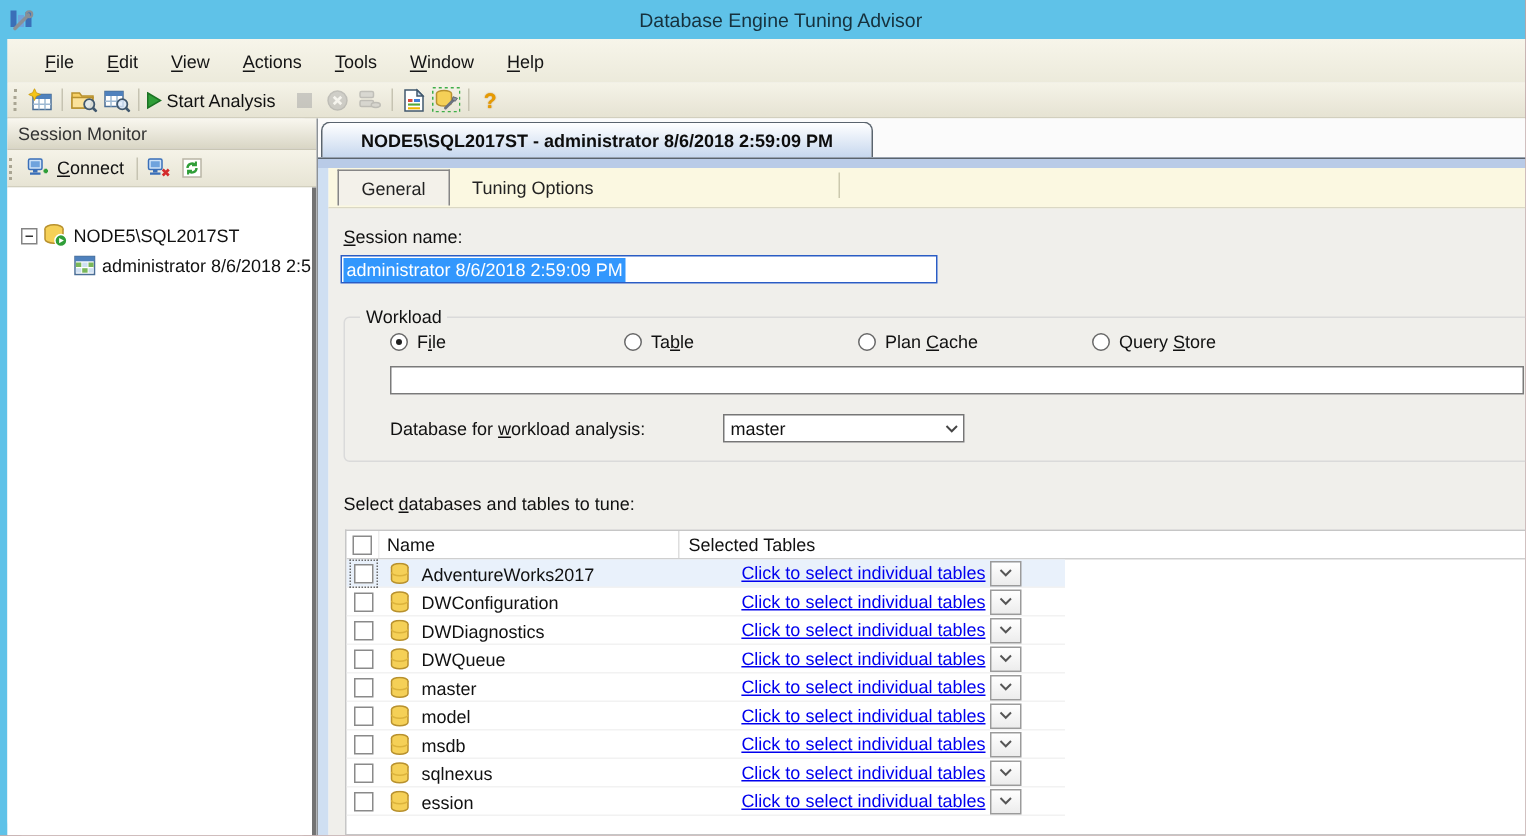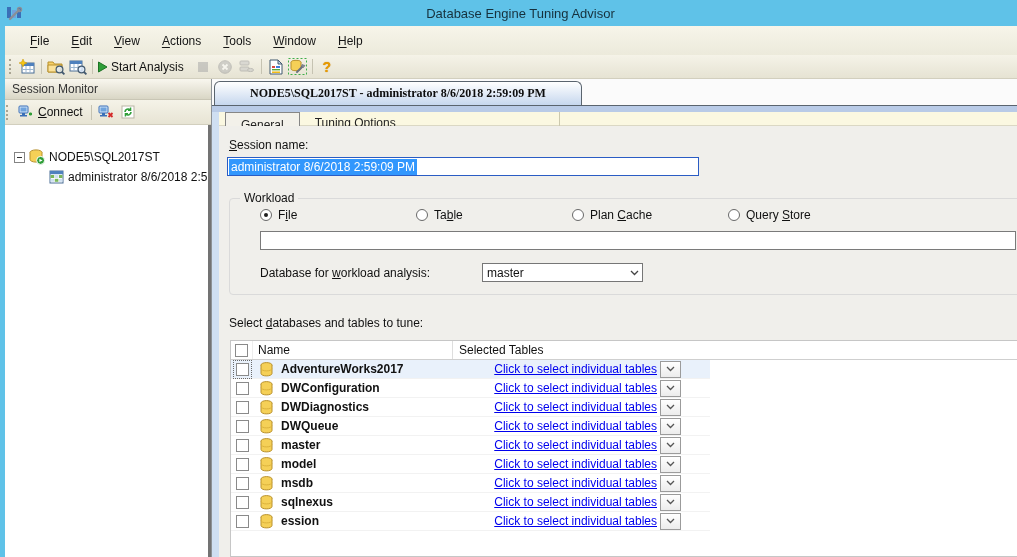--- a/index.html
+++ b/index.html
@@ -37,34 +37,34 @@
   .connect-btn{display:flex;align-items:center;gap:4px;padding:2px 5px;font-size:12px;color:#111;}
   .tree{flex:1;background:#fff;border-right:3px solid #737373;overflow:hidden;padding-top:22px;}
   .tree-row{display:flex;align-items:center;gap:4px;height:20px;white-space:nowrap;font-size:12px;color:#111;overflow:hidden;}
   .tree-root{padding-left:9px;}
   .tree-child{padding-left:44px;}
   .expand-box{width:11px;height:11px;border:1px solid #848484;background:#fff;display:flex;align-items:center;justify-content:center;flex:none;}
   .expand-box::after{content:"";width:5px;height:1px;background:#333;}
   
   .main{flex:1;display:flex;flex-direction:column;min-width:0;background:#fbfbfb;border-left:1px solid #8d9296;}
   .doctab-row{height:26px;display:flex;align-items:flex-end;padding-left:2px;background:#fbfbfb;flex:none;}
-  .doctab{height:24px;width:368px;background:linear-gradient(#ffffff,#c6d7ee);border:1px solid #5a646e;border-bottom:none;border-radius:6px 6px 0 0;display:flex;align-items:center;justify-content:center;font-size:12px;font-weight:bold;color:#0d0d0d;font-family:Liberation Serif, serif;}
+  .doctab{height:24px;width:368px;background:linear-gradient(#ffffff,#c6d7ee);border:1px solid #5a646e;border-bottom:none;border-radius:6px 6px 0 0;display:flex;align-items:center;justify-content:center;font-size:12px;font-weight:bold;color:#0d0d0d;}
   .blue-band{height:7px;background:var(--band);border-top:1px solid #5a646e;flex:none;}
   .frame{flex:1;display:flex;min-height:0;}
   .left-strip{width:7px;background:var(--strip);flex:none;}
   .page-col{flex:1;display:flex;flex-direction:column;min-width:0;}
-  .tabstrip{height:14px;background:var(--pageyellow);border-bottom:1px solid #dbd8c4;display:flex;align-items:flex-start;padding-left:6px;flex:none;}
+  .tabstrip{height:27px;background:var(--pageyellow);border-bottom:1px solid #dbd8c4;display:flex;align-items:center;padding-left:6px;flex:none;}
   .tab{height:23px;padding:4px 15px;font-size:12px;color:#222;}
   .tab.active{background:#f3f1ea;border:1px solid #868686;border-bottom:none;height:24px;padding-top:5px;}
   .tabstrip-divider{width:1px;height:17px;background:#ccc9ae;margin:0 0 4px 148px;}
   
   .page{flex:1;background:var(--pagebg);padding:8px 0 0 8px;display:flex;flex-direction:column;min-height:0;overflow:hidden;}
   .field-label{font-size:12px;color:#111;margin:4px 0 3px 2px;}
   .textbox{height:19px;background:#fff;border:1px solid #7a7a7a;}
-  .session-box{width:472px;border:1px solid #2a5cc4;margin-top:2px;display:flex;align-items:center;padding:0 1px;}
+  .session-box{width:398px;border:1px solid #2a5cc4;margin-top:2px;display:flex;align-items:center;padding:0 1px;}
   .sel-text{background:var(--selection);color:#fff;font-size:12px;padding:1px 2px;white-space:nowrap;}
   fieldset.group{margin:15px -14px 0 2px;border:1px solid #dadada;border-radius:4px;padding:0 14px 12px 30px;}
   fieldset.group legend{font-size:12px;color:#111;padding:0 4px;margin-left:-20px;}
   .radio-row{display:flex;margin-top:3px;}
   .radio-item{display:flex;align-items:center;gap:6px;width:156px;font-size:12px;color:#111;}
   .radio{width:12px;height:12px;border:1px solid #696969;border-radius:50%;background:#fff;position:relative;flex:none;}
   .radio.checked::after{content:"";position:absolute;inset:3px;background:#1f1f1f;border-radius:50%;}
   .file-input{margin-top:9px;}
   .combo-row{display:flex;align-items:center;margin-top:13px;}
   .combo-row .field-label{margin:0;width:176px;}
@@ -75,21 +75,21 @@
   .grid{flex:1;margin:7px 0 0 3px;background:#fff;border:1px solid #c6c6c6;border-right:none;min-height:0;overflow:hidden;}
   .grid-header{height:19px;display:flex;align-items:flex-start;border-bottom:1px solid #cfcfcf;font-size:12px;color:#111;}
   .col-check{width:22px;height:100%;display:flex;align-items:center;justify-content:center;border-right:1px solid #ededed;flex:none;}
   .col-name{width:200px;height:100%;display:flex;align-items:center;padding-left:5px;border-right:1px solid #dedede;flex:none;}
   .col-selected{width:231px;height:100%;display:flex;align-items:center;padding-left:6px;flex:none;}
   .grid-row{height:19px;width:479px;display:flex;align-items:center;border-bottom:1px solid #f2f2f2;}
   .grid-row.selected{background:#e9f1fb;}
   .cbwrap{width:22px;display:flex;align-items:center;justify-content:center;flex:none;}
   .grid-row.selected .cbwrap .checkbox{outline:1px dotted #6a6a6a;outline-offset:2px;}
   .checkbox{width:13px;height:13px;border:1px solid #8a8a8a;background:#fff;flex:none;}
-  .cell-name{width:200px;display:flex;align-items:flex-start;gap:8px;padding-left:7px;font-size:12px;color:#111;flex:none;font-weight:bold;}
+  .cell-name{width:200px;display:flex;align-items:flex-end;gap:8px;padding-left:7px;font-size:12px;color:#111;flex:none;}
   .cell-link{width:231px;display:flex;align-items:center;justify-content:flex-end;padding-right:3px;flex:none;}
   .tables-link{font-size:12px;color:var(--link);text-decoration:underline;cursor:pointer;white-space:nowrap;}
   .dd-btn{width:21px;height:17px;margin-left:3px;border:1px solid #9b9b9b;background:linear-gradient(#fff,#ececec);display:flex;align-items:center;justify-content:center;flex:none;}
   svg{display:block;}
 </style>
 </head>
 <body>
 
 <div class="window">
 

